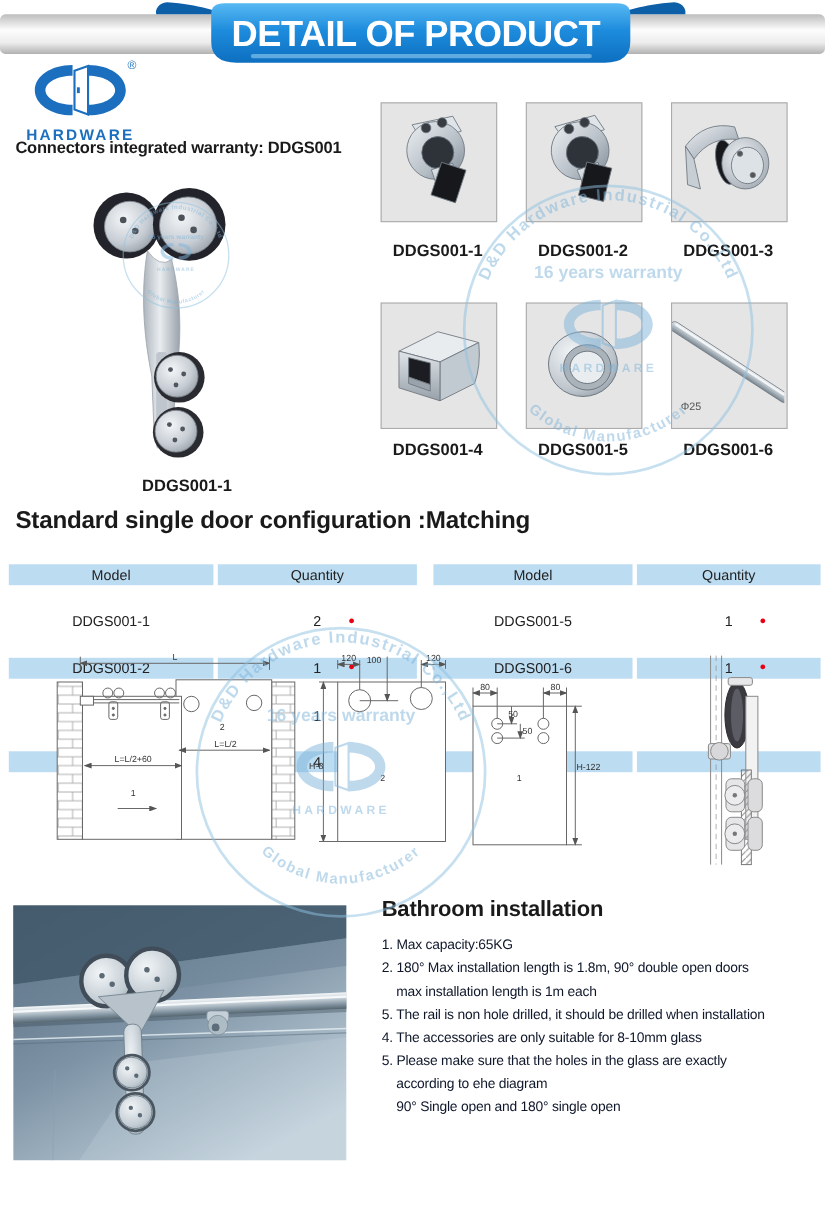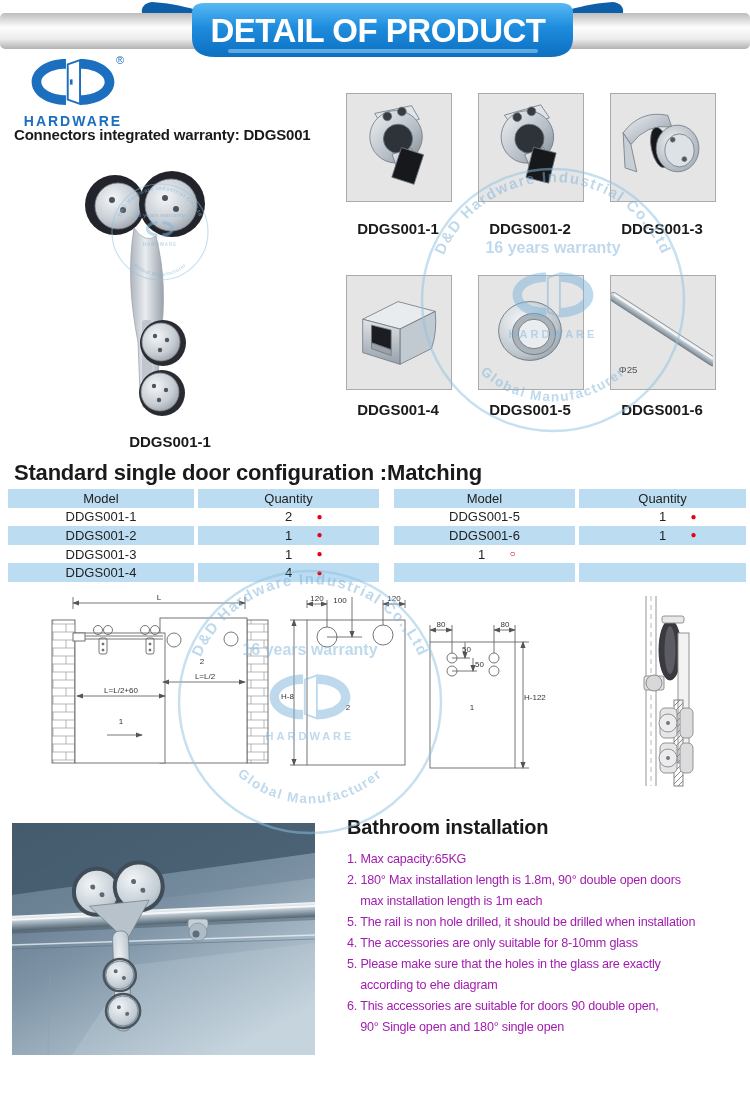--- a/index.html
+++ b/index.html
@@ -38,37 +38,37 @@
 
   
   .section-title{font-size:22px;font-weight:bold;letter-spacing:-0.2px;}
   .st-config{left:14px;top:460px;}
   .st-match{left:387px;top:460px;}
 
   
   .tbl{position:absolute;top:489px;}
   .tbl-left{left:8px;width:371px;}
   .tbl-right{left:394px;width:352px;}
-  .trow{display:flex;height:18.6px;}
+  .trow{display:flex;height:18.6px;margin-top:24px;}
   .cell{display:flex;align-items:center;justify-content:center;font-size:13px;color:#222;}
   .tbl-left  .c-model{width:186px;} .tbl-left  .c-qty{width:181px;margin-left:4px;position:relative;}
   .tbl-right .c-model{width:181px;} .tbl-right .c-qty{width:167px;margin-left:4px;position:relative;}
   .trow:nth-child(odd) .cell{background:#bcdcf2;}
   .dot{position:absolute;left:calc(50% + 28px);top:50%;transform:translateY(-50%);
        color:#e60012;font-size:10px;line-height:1;}
 
   
   .dwgA{left:15px;top:592px;} .dwgB{left:280px;top:592px;}
   .dwgC{left:425px;top:600px;} .dwgD{left:618px;top:588px;}
   .dim{font-size:8px;fill:#333;}
 
   
   .photo{left:12px;top:823px;}
   .bath-head{left:347px;top:816px;font-size:20px;font-weight:bold;letter-spacing:-0.2px;}
-  .bath-lines{left:347px;top:849px;font-size:12.6px;letter-spacing:-0.2px;line-height:21px;color:#a21caf;}
+  .bath-lines{left:347px;top:849px;font-size:12.6px;letter-spacing:-0.2px;line-height:21px;color:#0f172a;}
   .bath-lines div{white-space:pre;height:21px;}
 
   
   .wm{pointer-events:none;opacity:0.5;}
   .wm text{fill:#7fb5da;}
 </style>
 </head>
 <body>
 
 <div class="page">
@@ -533,21 +533,20 @@
 
   <div class="abs bath-head">Bathroom installation</div>
   <div class="abs bath-lines">
     <div>1. Max capacity:65KG</div>
     <div>2. 180° Max installation length is 1.8m, 90° double open doors</div>
     <div>    max installation length is 1m each</div>
     <div>5. The rail is non hole drilled, it should be drilled when installation</div>
     <div>4. The accessories are only suitable for 8-10mm glass</div>
     <div>5. Please make sure that the holes in the glass are exactly</div>
     <div>    according to ehe diagram</div>
-    <div>6. This accessories are suitable for doors 90 double open,</div>
     <div>    90° Single open and 180° single open</div>
   </div>
 
   <svg class="abs wm" style="left:403px;top:150px;" width="300" height="300" viewBox="0 0 300 300">
     <defs>
       <path id="wm1t" d="M 32,150 A 118,118 0 0 1 268,150" fill="none"></path>
       <path id="wm1b" d="M 44,164 A 108,108 0 0 0 256,164" fill="none"></path>
     </defs>
     <circle cx="150" cy="150" r="131" fill="none" stroke="#8fc2e2" stroke-width="2.5"></circle>
     <text font-size="15" font-weight="bold" letter-spacing="1.5"><textPath href="#wm1t" startOffset="50%" text-anchor="middle">D&amp;D Hardware Industrial Co.,Ltd</textPath></text>

